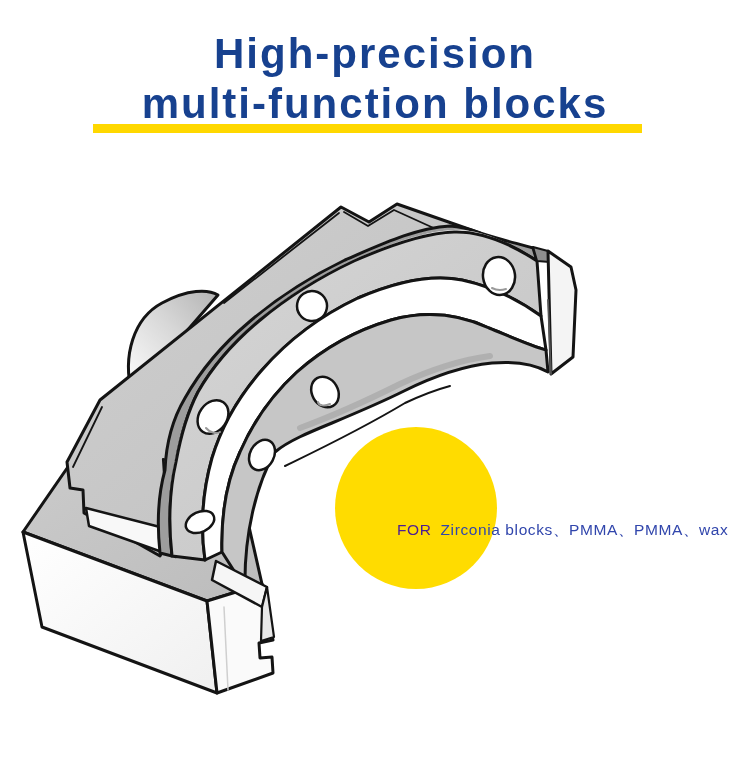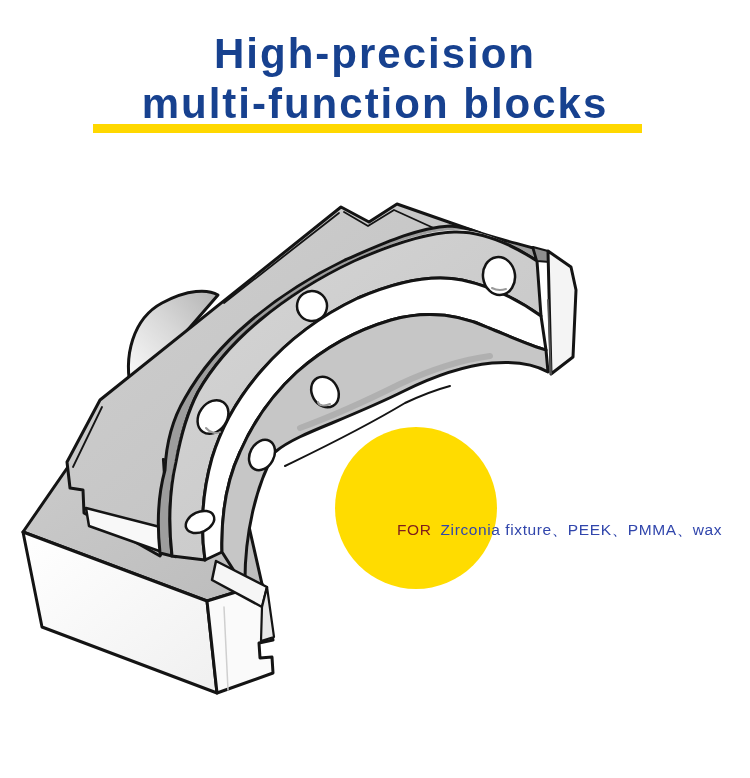--- a/index.html
+++ b/index.html
@@ -9,21 +9,21 @@
   .title-line{position:absolute;left:0;width:750px;text-align:center;
               font-weight:bold;font-size:42px;letter-spacing:2px;color:#17418f;line-height:48px;}
   .title-line1{top:30px;}
   .title-line2{top:80px;}
   .title-underline{position:absolute;left:93px;top:124px;width:549px;height:9px;
                    background:#ffd800;z-index:2;}
   .badge-circle{position:absolute;left:335px;top:427px;width:162px;height:162px;
                 border-radius:50%;background:#ffdc00;z-index:1;}
   .caption{position:absolute;left:397px;top:520px;z-index:4;font-size:15.5px;
            letter-spacing:0.6px;white-space:nowrap;}
-  .caption .for{color:#7f1d1d;margin-right:9px;}
+  .caption .for{color:#4c1d95;margin-right:9px;}
   .caption .materials{color:#3146ac;}
   .drawing{position:absolute;left:0;top:0;z-index:2;}
 </style>
 </head>
 <body>
 
 <div class="page">
 
   <div class="title-block">
     <div class="title-line title-line1">High-precision</div>
@@ -123,16 +123,16 @@
 
       <g>
         <path d="M533,247 L548,251 L550,262 L537,261 Z" fill="#8f8f8f" stroke-width="2.2"></path>
         <path d="M548,251 L571,267 L576,290 L573,357 L551,374 Z" fill="#f4f4f4"></path>
         <path d="M551,374 L548,300" stroke-width="1.8" fill="none" stroke="#555"></path>
       </g>
     </g>
   </svg>
 
   <div class="caption">
-    <span class="for">FOR</span><span class="materials">Zirconia fixture、PEEK、PMMA、wax</span>
+    <span class="for">FOR</span><span class="materials">Zirconia blocks、PMMA、PMMA、wax</span>
   </div>
 
 </div>
 
 </body></html>

